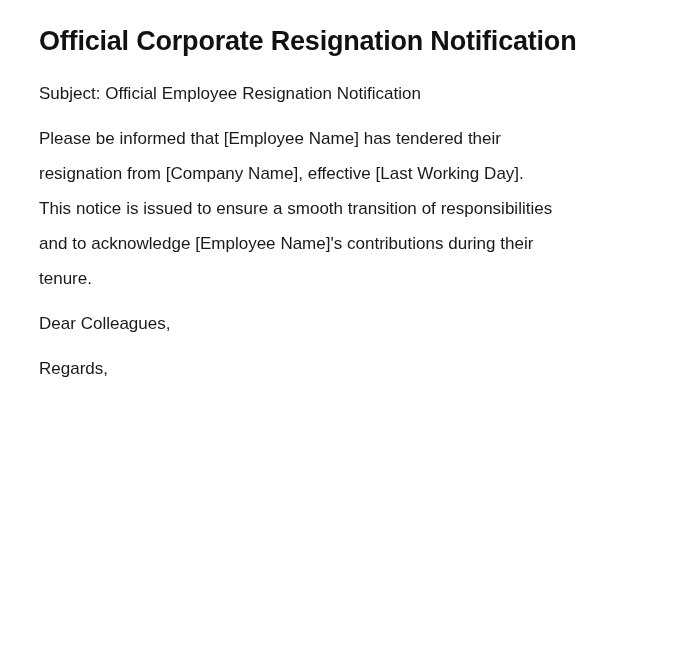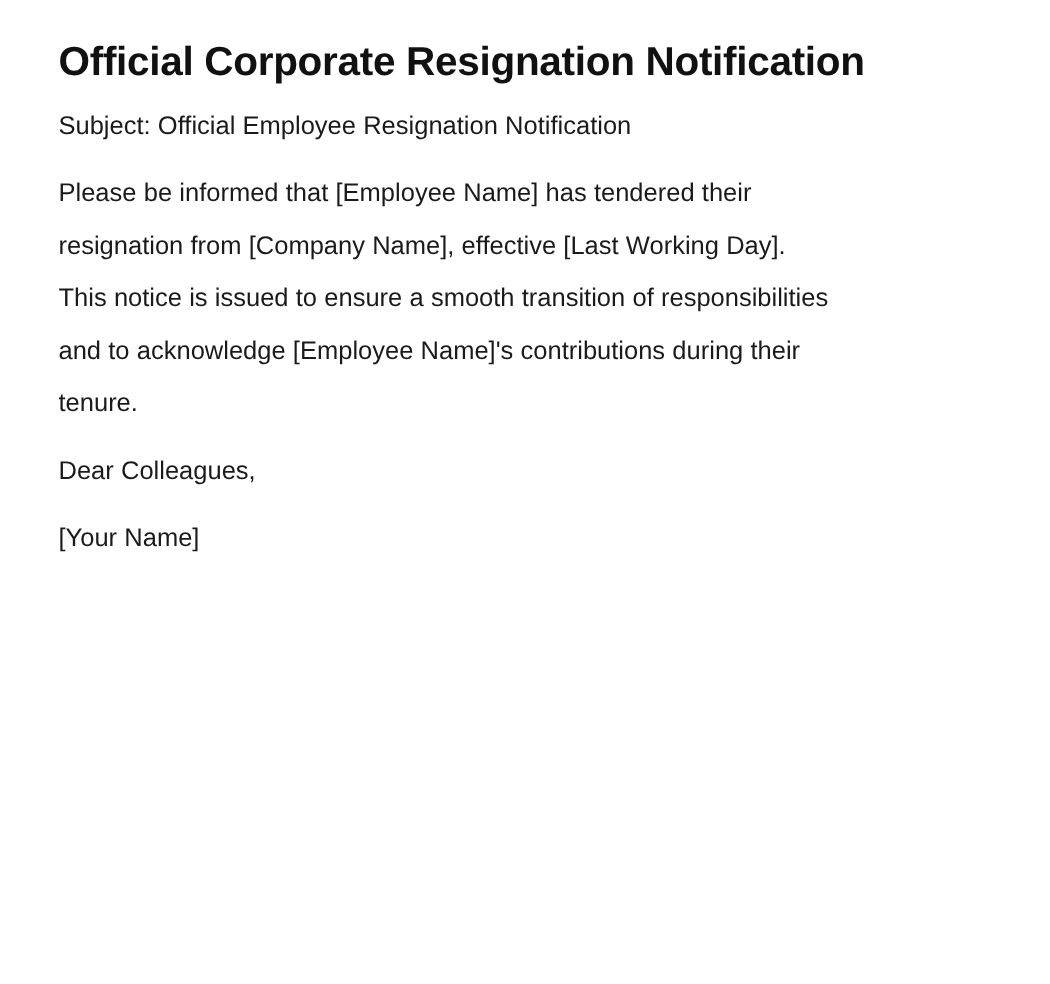--- a/index.html
+++ b/index.html
@@ -26,21 +26,21 @@
     margin: 0 0 0 0;
     padding: 0;
     font-size: 27px;
     line-height: 34px;
     font-weight: 700;
     letter-spacing: -0.2px;
     color: #111111;
     white-space: nowrap;
   }
   .doc-body {
-    margin-top: 8px;
+    margin-top: 18px;
   }
   .para {
     margin: 0 0 10px 0;
     padding: 0;
     font-size: 17px;
     line-height: 35px;
     font-weight: 400;
     color: #1a1a1a;
     max-width: 582px;
     word-spacing: 0.1px;
@@ -58,18 +58,18 @@
 
   <div class="doc-body">
 
     <p class="para">Subject: Official Employee Resignation Notification</p>
 
     <p class="para">Please be informed that [Employee Name] has tendered their resignation from [Company Name], effective [Last Working Day]. This notice is issued to ensure a smooth transition of responsibilities and to acknowledge [Employee Name]'s contributions during their tenure.</p>
 
     <p class="para">Dear Colleagues,</p>
 
 
+    <p class="para">Regards,</p>
 
-    <p class="para">[Your Name]</p>
 
 
   </div>
 </div>
 
 </body></html>

